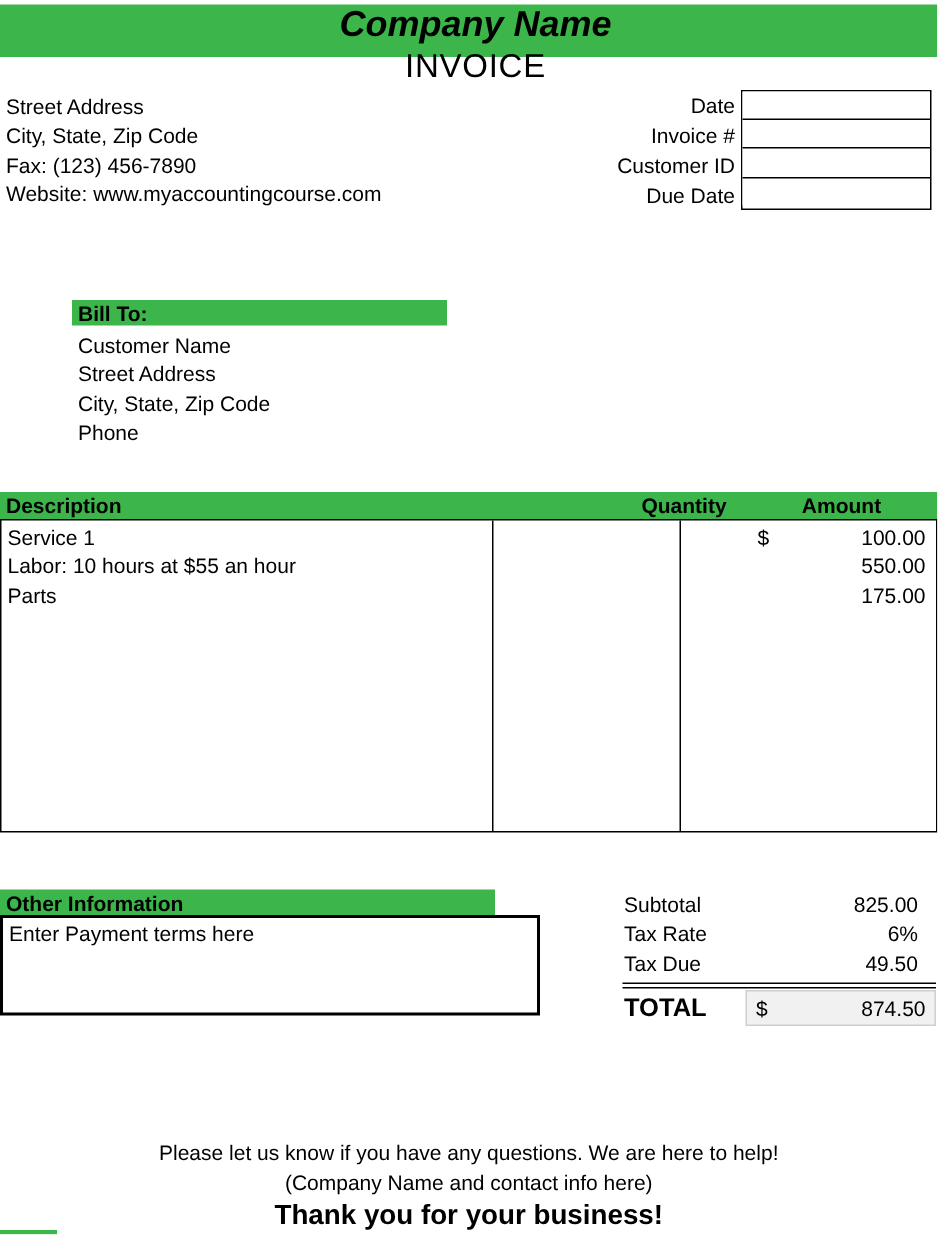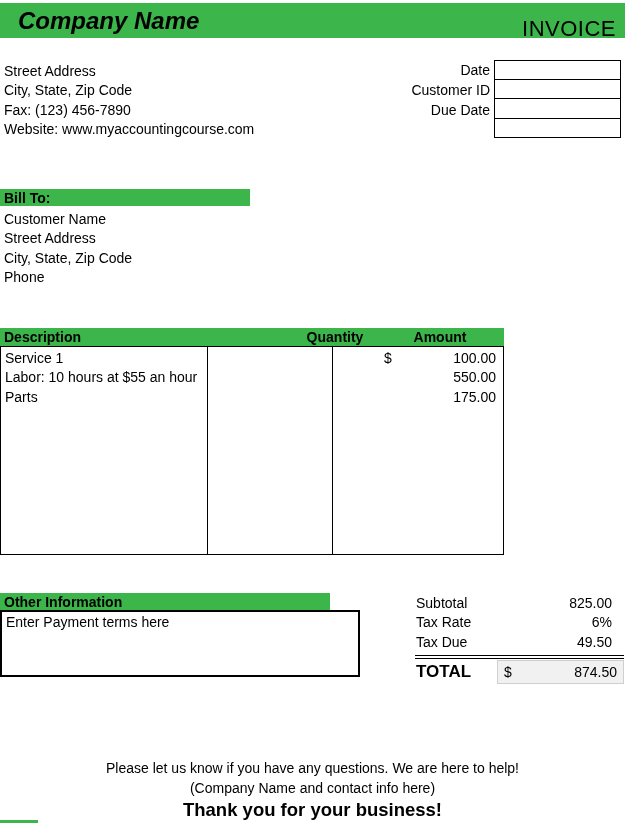--- a/index.html
+++ b/index.html
@@ -11,52 +11,52 @@
     font-family: "Liberation Sans", "DejaVu Sans", sans-serif;
     color: #000000;
     overflow: hidden;
   }
 
   
   .header-bar {
     position: absolute; top: 3px; left: 0; width: 625px; height: 35px;
     background: var(--accent-green, #3CB54B);
     display: flex; align-items: center; justify-content: space-between;
-    box-sizing: border-box; padding: 0 9px 0 18px;
+    box-sizing: border-box; padding: 0 9px 0 18px; flex-direction: column;
   }
   .company-name { font-size: 24px; font-weight: bold; font-style: italic; }
-  .doc-title { font-size: 22px; font-weight: normal; letter-spacing: 0.5px; margin-top: 17px; }
+  .doc-title { font-size: 22px; font-weight: normal; letter-spacing: 0.5px; }
 
   
   .company-info { position: absolute; top: 62px; left: 4px; font-size: 14px; line-height: 19.3px; }
 
   
   .meta-fields { position: absolute; top: 60px; left: 372px; display: flex; }
   .meta-labels { width: 122px; }
   .meta-label {
     height: 19.9px; display: flex; align-items: center; justify-content: flex-end;
     padding-right: 4px; font-size: 14px;
   }
   .meta-boxes { width: 127px; border: 1.5px solid #000; box-sizing: border-box; background: #fff; }
   .meta-box { height: 18.2px; background: #fff; }
   .meta-box + .meta-box { border-top: 1.5px solid #000; }
 
   
-  .bill-to { position: absolute; top: 189px; left: 0; }
+  .bill-to { position: absolute; top: 200px; left: 0; padding-left: 48px; }
   .section-bar {
     background: var(--accent-green, #3CB54B);
     font-size: 14px; font-weight: bold;
     display: flex; align-items: center;
     box-sizing: border-box; padding-left: 4px;
   }
   .bill-to-bar { width: 250px; height: 17px; }
   .bill-to-lines { padding-left: 4px; margin-top: 4px; font-size: 14px; line-height: 19.3px; }
 
   
-  .items-table { position: absolute; top: 328px; left: 0; width: 504px; box-sizing: border-box; border-radius: 13px; }
+  .items-table { position: absolute; top: 328px; left: 0; width: 625px; box-sizing: border-box; border-radius: 13px; }
   .items-header {
     display: flex; height: 18px; align-items: center;
     background: var(--accent-green, #3CB54B);
     font-size: 14px; font-weight: bold;
   }
   .ih-desc { flex: 1; padding-left: 4px; }
   .ih-qty { width: 82px; text-align: center; }
   .ih-amt { width: 128px; text-align: center; }
   .items-body {
     display: flex; height: 209px;
@@ -116,20 +116,21 @@
   <div class="company-info">
     <div>Street Address</div>
     <div>City, State, Zip Code</div>
     <div>Fax: (123) 456-7890</div>
     <div>Website: www.myaccountingcourse.com</div>
   </div>
 
   <div class="meta-fields">
     <div class="meta-labels">
       <div class="meta-label">Date</div>
+      <div class="meta-label">Invoice #</div>
       <div class="meta-label">Customer ID</div>
       <div class="meta-label">Due Date</div>
     </div>
     <div class="meta-boxes">
       <div class="meta-box"></div>
       <div class="meta-box"></div>
       <div class="meta-box"></div>
       <div class="meta-box"></div>
     </div>
   </div>

